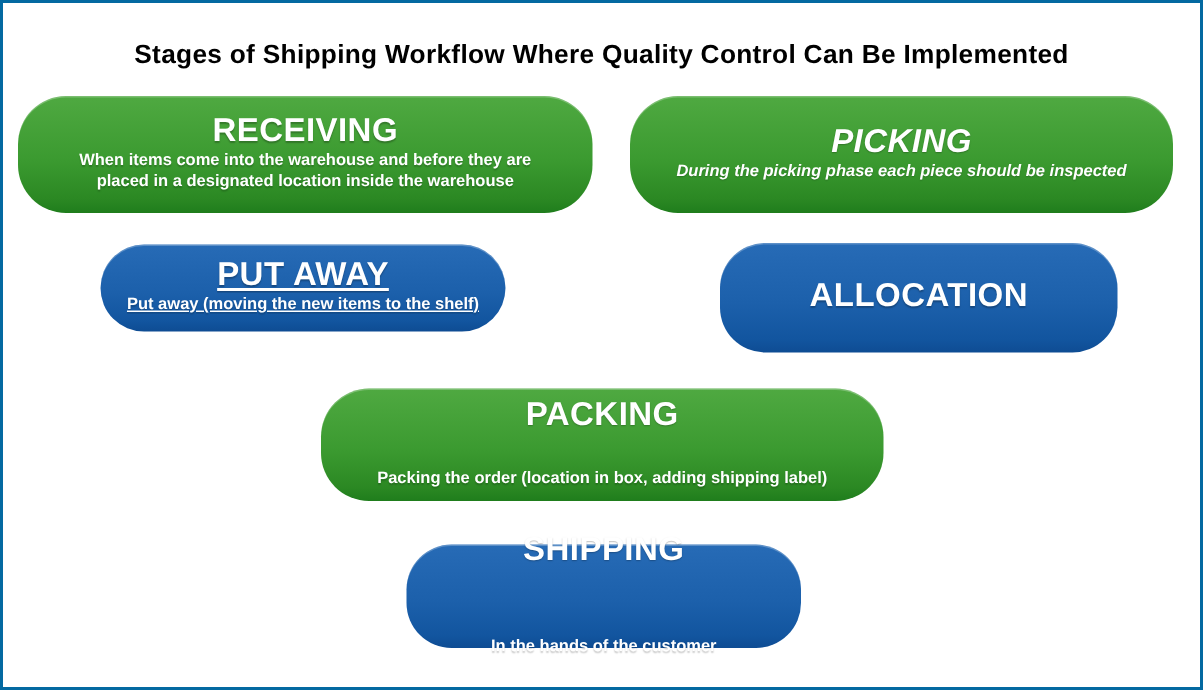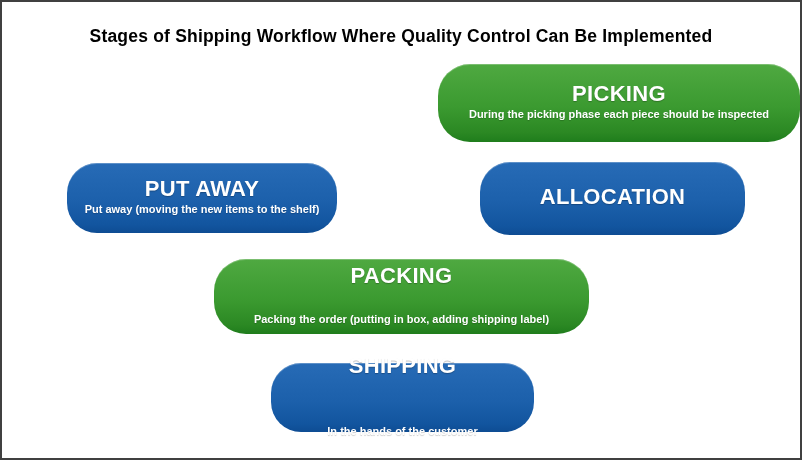--- a/index.html
+++ b/index.html
@@ -1,21 +1,21 @@
 <!DOCTYPE html>
 <html><head>
 <meta charset="utf-8">
 <style>
   html, body { margin: 0; padding: 0; background: #e8e8e8; }
   .frame {
     position: relative;
     width: 802px;
     height: 460px;
     background: #ffffff;
-    border: 2px solid #404040;
+    border: 2px solid #0369a1;
     box-sizing: border-box;
     font-family: "Liberation Sans", sans-serif;
     overflow: hidden;
   }
   .title {
     position: absolute;
     left: 0;
     top: 24px;
     width: 100%;
     text-align: center;
@@ -55,51 +55,56 @@
     border-radius: 32px;
     box-shadow: inset 0 1px 0 rgba(255,255,255,0.25);
   }
   .blue {
     background: linear-gradient(180deg, #276bb6 0%, #1c60ab 55%, #12559f 88%, #0e4c93 100%);
     border-radius: 30px;
     box-shadow: inset 0 1px 0 rgba(255,255,255,0.25);
   }
   
   .pos-receiving  { left: 10px;  top: 62px;  width: 383px; height: 78px; }
-  .pos-picking    { left: 436px; top: 62px;  width: 362px; height: 78px; }
-  .pos-put-away   { left: 65px;  top: 161px; width: 270px; height: 70px; }
+  .pos-picking    { left: 418px; top: 62px;  width: 362px; height: 78px; font-style: italic; }
+  .pos-put-away   { left: 65px;  top: 161px; width: 270px; height: 58px; text-decoration: underline; }
   .pos-allocation { left: 478px; top: 160px; width: 265px; height: 73px; }
   .pos-packing    { left: 212px; top: 257px; width: 375px; height: 75px; gap: 23px; }
   .pos-shipping   { left: 269px; top: 361px; width: 263px; height: 69px; gap: 44px; }
 </style>
 </head>
 <body>
 
 <div class="frame">
 
   <div class="title">Stages of Shipping Workflow Where Quality Control Can Be Implemented</div>
 
+  <div class="stage green pos-receiving">
+    <div class="stage-label">RECEIVING</div>
+    <div class="stage-desc">When items come into the warehouse and before they are
+placed in a designated location inside the warehouse</div>
+  </div>
 
   <div class="stage green pos-picking">
     <div class="stage-label">PICKING</div>
     <div class="stage-desc">During the picking phase each piece should be inspected</div>
   </div>
 
   <div class="stage blue pos-put-away">
     <div class="stage-label">PUT AWAY</div>
     <div class="stage-desc">Put away (moving the new items to the shelf)</div>
   </div>
 
   <div class="stage blue pos-allocation">
     <div class="stage-label">ALLOCATION</div>
   </div>
 
   <div class="stage green pos-packing">
     <div class="stage-label">PACKING</div>
-    <div class="stage-desc">Packing the order (putting in box, adding shipping label)</div>
+    <div class="stage-desc">Packing the order (location in box, adding shipping label)</div>
   </div>
 
   <div class="stage blue pos-shipping">
     <div class="stage-label">SHIPPING</div>
     <div class="stage-desc">In the hands of the customer</div>
   </div>
 
 </div>
 
 </body></html>

